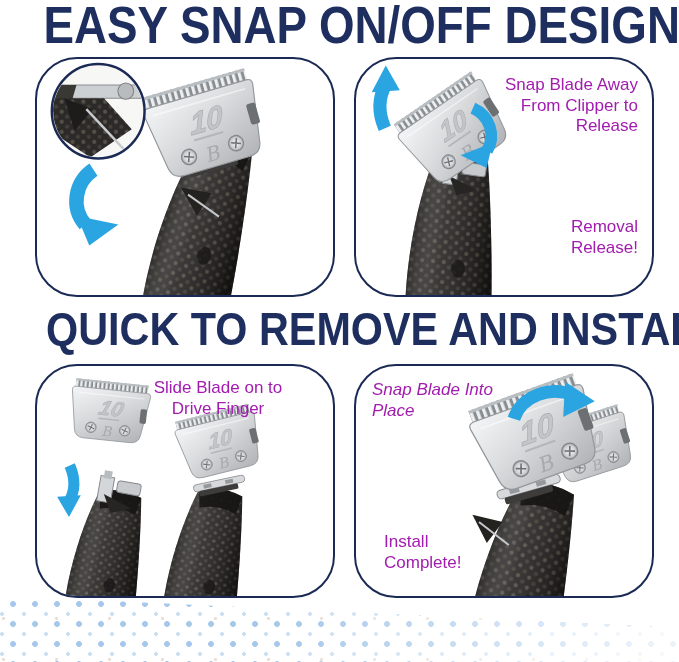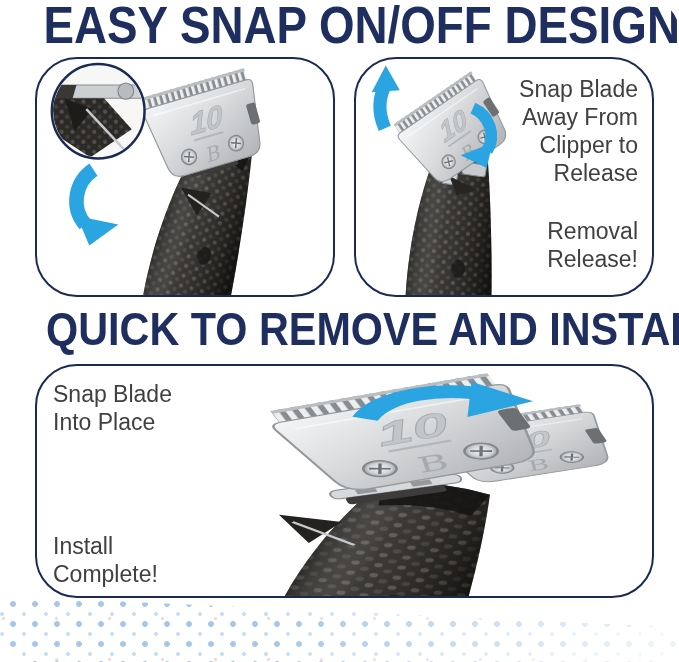--- a/index.html
+++ b/index.html
@@ -1,44 +1,44 @@
 <!DOCTYPE html>
 <html><head>
 <meta charset="utf-8">
 <style>
   html,body { margin:0; padding:0; background:#ffffff; }
   .stage {
     position:relative; width:679px; height:662px; overflow:hidden;
-    background:#ffffff; font-family:"Liberation Sans", sans-serif;border-radius:31px;
+    background:#ffffff; font-family:"Liberation Sans", sans-serif;
   }
   .heading { position:absolute; left:0; right:0; text-align:center; color:#1d2e5f; font-weight:700; }
   .heading .inner { display:inline-block; transform:scaleX(0.88); transform-origin:center; white-space:nowrap; }
   .h1 { top:-4px; font-size:52px; line-height:58px; }
   .h2 { top:297px; font-size:47px; line-height:64px; }
   .row { position:absolute; left:35px; right:25px; display:flex; gap:19px; }
   .row1 { top:57px; height:240px; }
   .row2 { top:364px; height:234px; }
   .panel {
     flex:1; position:relative; background:#ffffff;
     border:2.5px solid #1b2a55; border-radius:42px; overflow:hidden;
   }
   .illus { position:absolute; left:0; top:0; width:100%; height:100%; }
   .cap {
-    position:absolute; z-index:3; color:#404040;
-    font-size:23px; line-height:1.22; font-weight:400;
+    position:absolute; z-index:3; color:#a21caf;
+    font-size:17px; line-height:1.22; font-weight:400;
   }
   .cap.center { text-align:center; }
   .cap.right  { text-align:right; }
   
   .p1-cap  { left:2px;  top:180px; width:160px; }
   .p2-cap1 { right:14px; top:16px;  width:150px; }
   .p2-cap2 { right:14px; top:158px; width:120px; }
   .p3-cap1 { right:30px; top:12px;  width:170px; }
-  .p4-cap1 { left:16px; top:14px;  width:150px; }
-  .p4-cap2 { left:16px; top:166px; width:120px; }
+  .p4-cap1 { left:16px; top:14px;  width:150px;font-style:italic; }
+  .p4-cap2 { left:28px; top:166px; width:120px; }
   .dots {
     position:absolute; left:0; right:0; bottom:0; height:72px;
     clip-path:polygon(0 8%, 100% 52%, 100% 100%, 0 100%);
     background-image:
       linear-gradient(100deg, rgba(255,255,255,0) 40%, rgba(255,255,255,0.78) 95%),
       radial-gradient(circle, rgba(150,190,230,0.85) 2.6px, rgba(150,190,230,0) 3.2px),
       radial-gradient(circle, rgba(150,190,230,0.5) 1.7px, rgba(150,190,230,0) 2.2px),
       radial-gradient(circle, rgba(214,183,160,0.5) 1.2px, rgba(214,183,160,0) 1.7px);
     background-size:100% 100%, 22px 20px, 22px 20px, 53px 41px;
     background-position:0 0, 2px 4px, 13px 14px, 30px 8px;
@@ -179,20 +179,32 @@
         <use href="#arcArrowR" transform="translate(138,42) scale(-0.85,0.85) rotate(10)"></use>
       </svg>
       <div class="cap right p2-cap1">Snap Blade Away From Clipper to Release</div>
       <div class="cap right p2-cap2">Removal Release!</div>
     </div>
 
   </div>
 
   <div class="row row2">
 
+    <div class="panel">
+      <svg class="illus" viewBox="0 0 300 235" preserveAspectRatio="none">
+        <use href="#bladeSym" transform="translate(36,12) rotate(6) scale(0.82)"></use>
+        <use href="#upArrowSym" transform="translate(46,148) rotate(180) scale(0.8)"></use>
+        <use href="#bodySym" transform="translate(40,120) rotate(10) scale(0.82)"></use>
+        <use href="#fingerSym" transform="translate(66,106) rotate(10)"></use>
+        <use href="#bodySym" transform="translate(140,118) rotate(10) scale(0.85)"></use>
+        <use href="#hingeSym" transform="translate(158,122) rotate(-12) scale(0.8)"></use>
+        <use href="#bladeSym" transform="translate(136,58) rotate(-14) scale(0.85)"></use>
+      </svg>
+      <div class="cap center p3-cap1">Slide Blade on to Drive Finger</div>
+    </div>
 
     <div class="panel">
       <svg class="illus" viewBox="0 0 300 235" preserveAspectRatio="none">
         <use href="#bodySym" transform="translate(138,108) rotate(13) scale(1.05)"></use>
         <use href="#bladeSym" transform="translate(188,64) rotate(-18) scale(0.85)"></use>
         <use href="#hingeSym" transform="translate(142,128) rotate(-16)"></use>
         <use href="#bladeSym" transform="translate(108,48) rotate(-20) scale(1.25)"></use>
         <use href="#latchSym" transform="translate(118,152) rotate(-5)"></use>
         <use href="#rainbowArrow" transform="translate(156,18)"></use>
       </svg>

